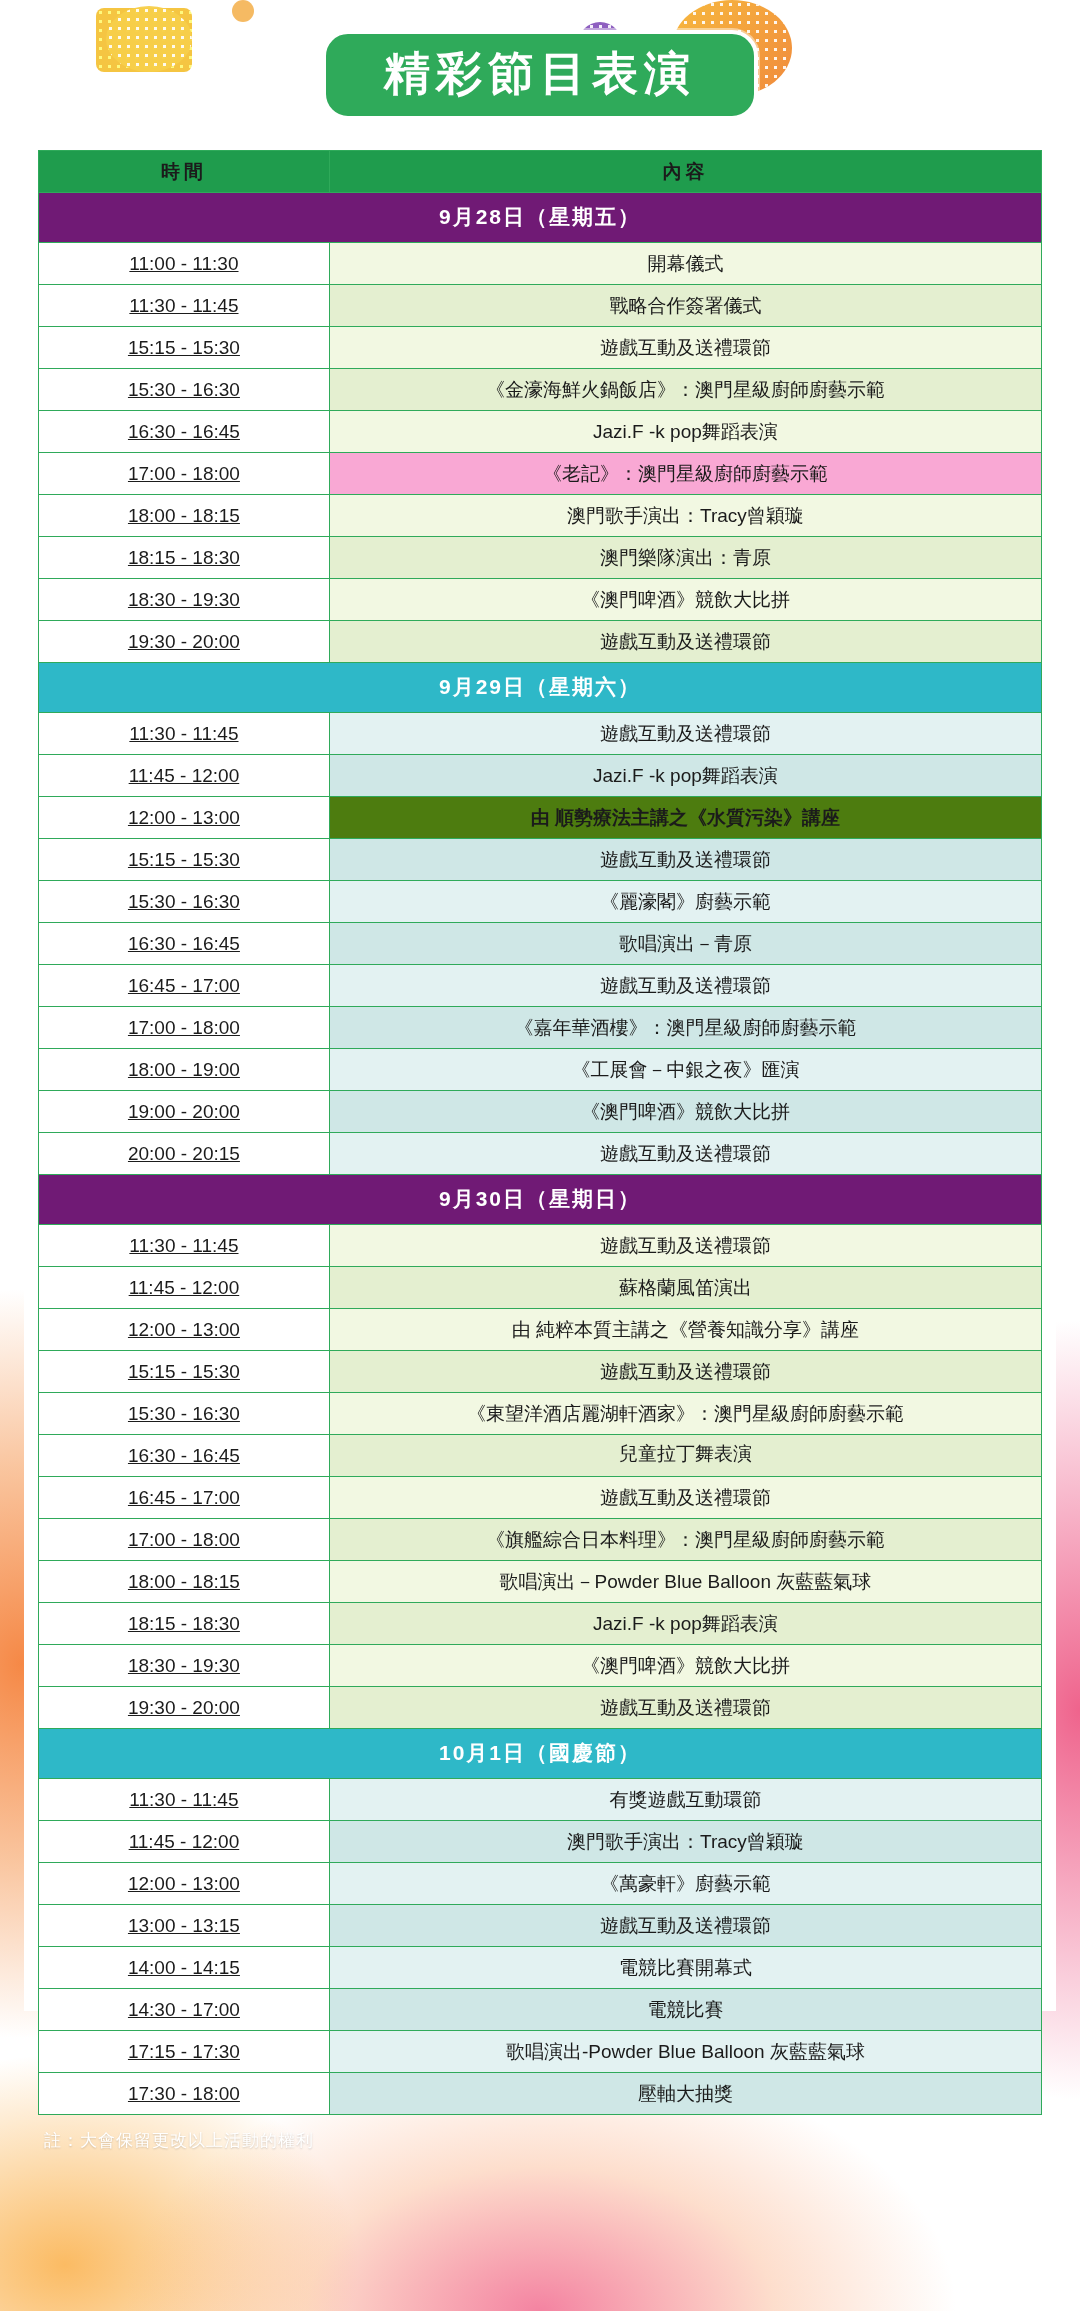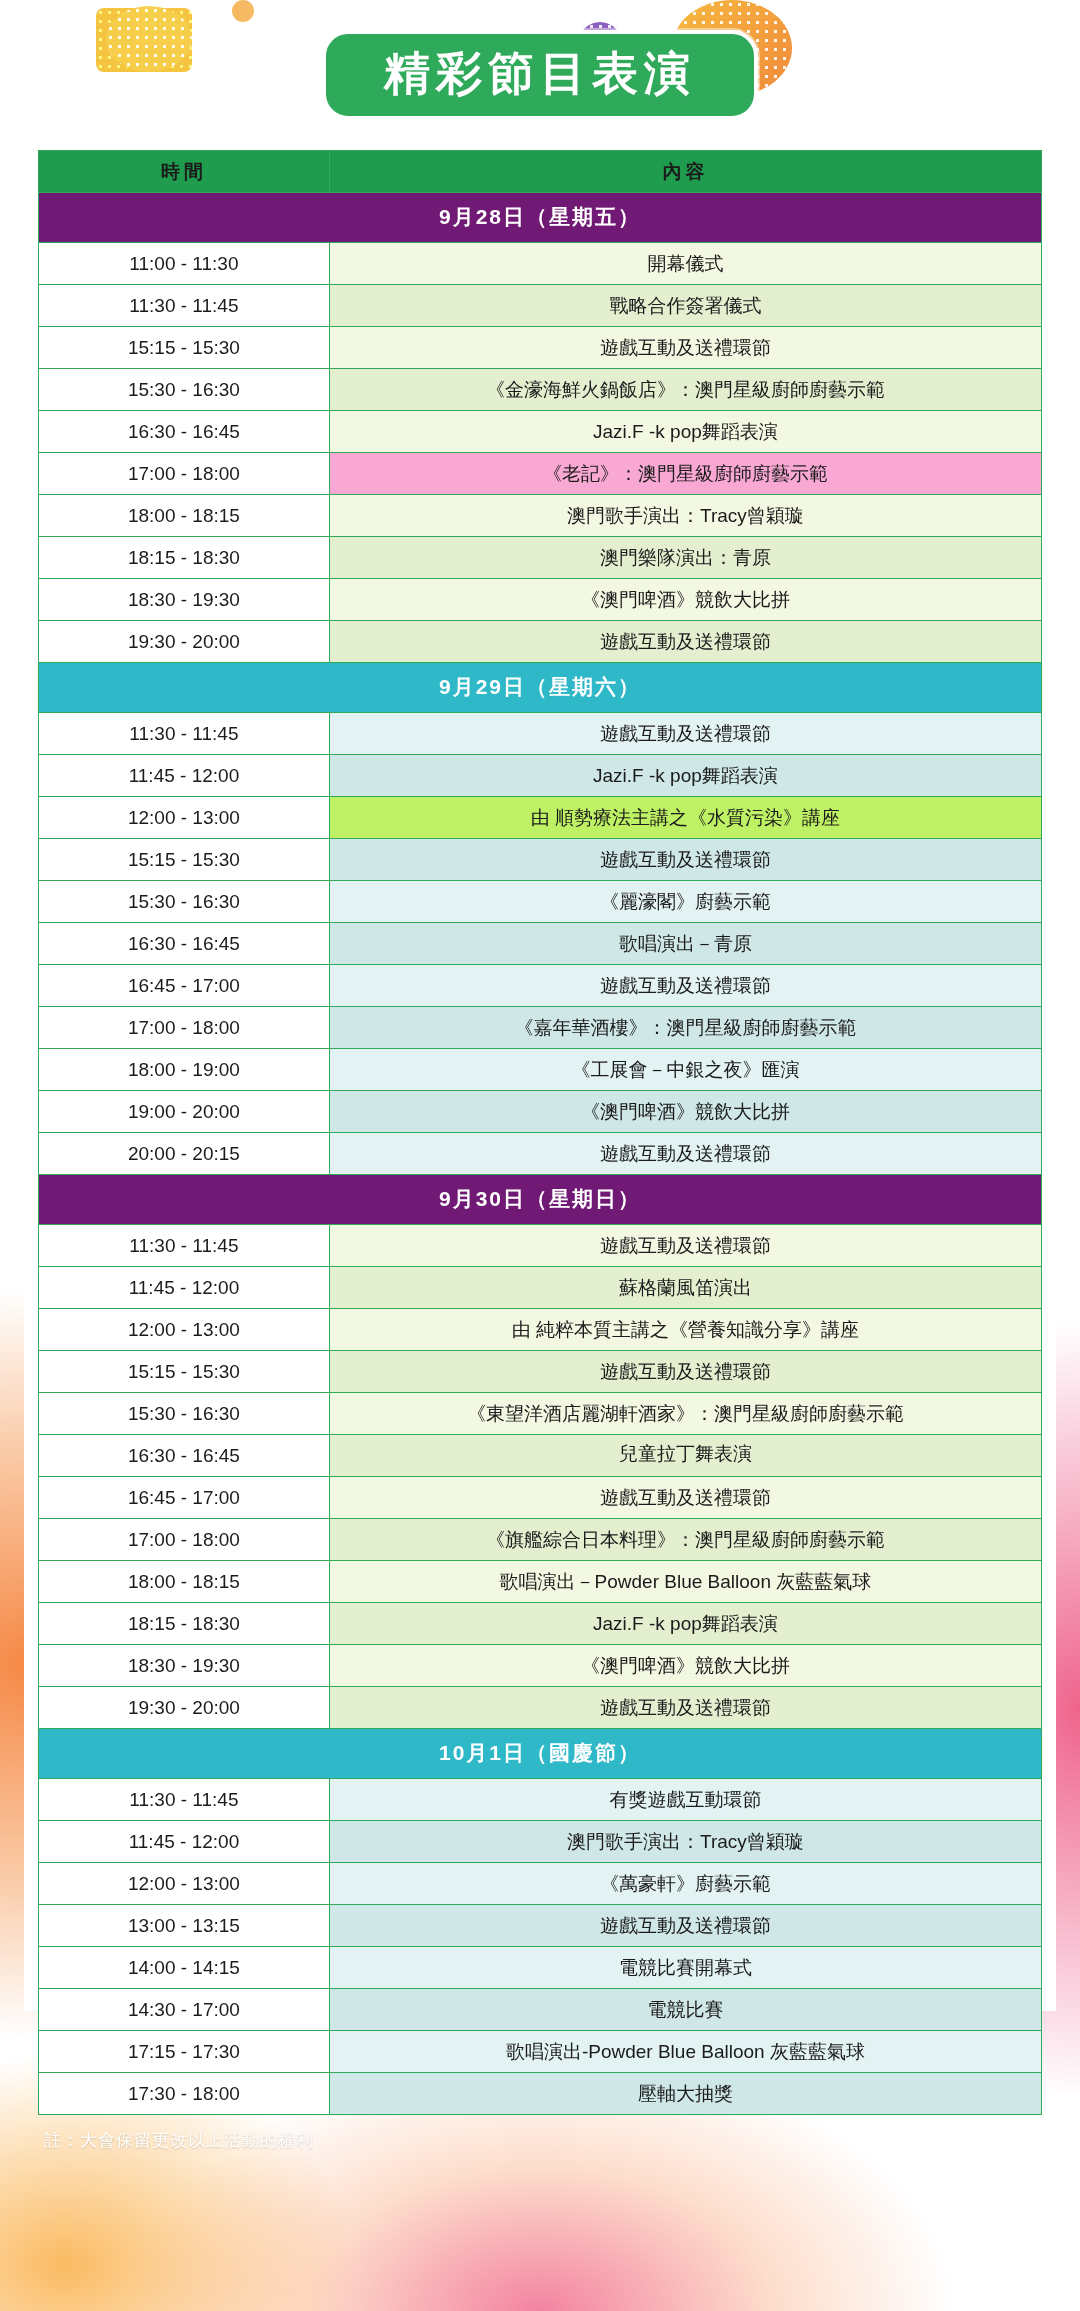--- a/index.html
+++ b/index.html
@@ -92,21 +92,21 @@
   tr.day-row td {
     color:#ffffff;
     font-size:21px;
     letter-spacing:2px;
     height:50px;
     font-weight:bold;
   }
   tr.day-green td { background:#701a75; }
   tr.day-teal td  { background:#2eb8c8; }
 
-  td.time { font-size:18px; }
+  td.time { font-size:18px;text-decoration:underline; }
 
   
   .sec-green td.time    { background:#ffffff; }
   .sec-green td.content { background:#f2f8e2; }
 
   .sec-teal td.time    { background:#ffffff; }
   .sec-teal td.content { background:#e3f2f2; }
 
   
   .footnote {
@@ -206,21 +206,21 @@
         <tr class="sec-teal">
           <td class="time">11:30 - 11:45</td>
           <td class="content" style="background: rgb(227, 242, 242);">遊戲互動及送禮環節</td>
         </tr>
         <tr class="sec-teal alt">
           <td class="time">11:45 - 12:00</td>
           <td class="content" style="background: rgb(207, 231, 230);">Jazi.F -k pop舞蹈表演</td>
         </tr>
         <tr class="sec-teal">
           <td class="time">12:00 - 13:00</td>
-          <td class="content" style="background: #bef264;">由 順勢療法主講之《水質污染》講座</td>
+          <td class="content" style="background: #4d7c0f; font-weight: bold;">由 順勢療法主講之《水質污染》講座</td>
         </tr>
         <tr class="sec-teal alt">
           <td class="time">15:15 - 15:30</td>
           <td class="content" style="background: rgb(207, 231, 230);">遊戲互動及送禮環節</td>
         </tr>
         <tr class="sec-teal">
           <td class="time">15:30 - 16:30</td>
           <td class="content" style="background: rgb(227, 242, 242);">《麗濠閣》廚藝示範</td>
         </tr>
         <tr class="sec-teal alt">

